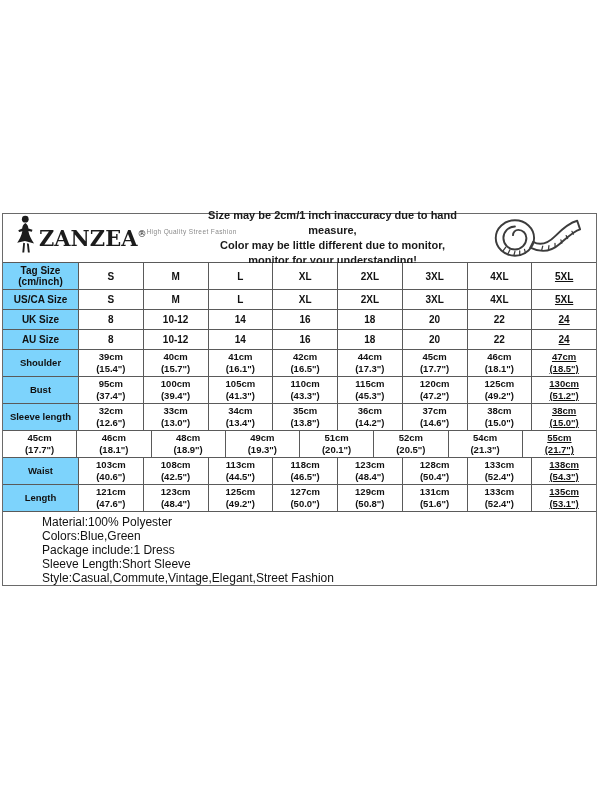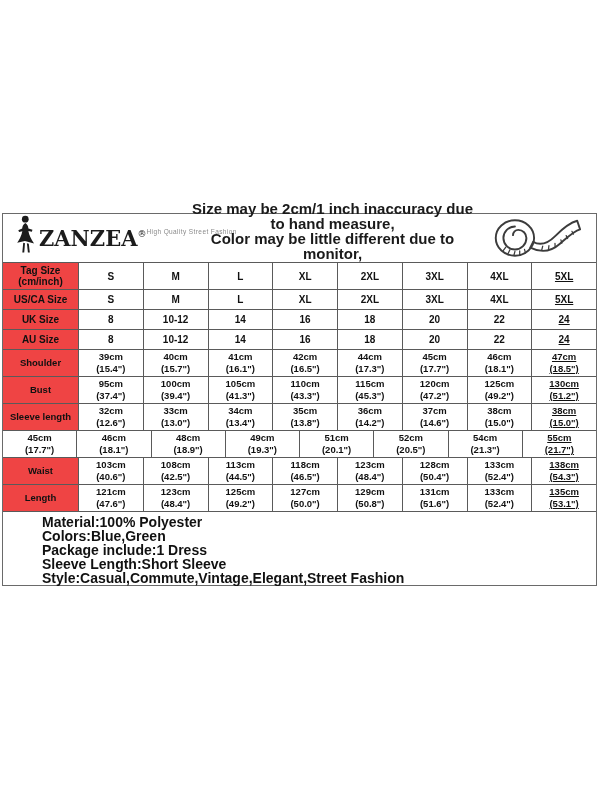--- a/index.html
+++ b/index.html
@@ -19,40 +19,40 @@
   .brand-block{display:flex;align-items:center;margin-left:12px;width:168px;flex:none;}
   .brand-figure{flex:none;margin-right:2px;margin-top:-2px;}
   .brand-texts{display:flex;flex-direction:row;line-height:1;}
   .brand-name{
     font-family:"DejaVu Serif","Liberation Serif",serif;font-weight:700;
     font-size:21px;letter-spacing:0;color:#1c1c1c;transform:scaleY(1.05);transform-origin:left center;white-space:nowrap;
   }
   .brand-name sup{font-size:9px;vertical-align:9px;font-weight:400;}
   .brand-tagline{font-size:6.5px;color:#8a8a8a;letter-spacing:.4px;margin-top:1px;white-space:nowrap;}
   .disclaimer{
-    flex:1;text-align:center;font-weight:700;font-size:15px;line-height:15px;color:#1a1a1a;
+    flex:1;text-align:center;font-weight:700;font-size:11px;line-height:15px;color:#1a1a1a;
   }
   .tape{flex:none;width:108px;display:flex;justify-content:center;margin-right:6px;}
   
   .tbl{width:100%;}
   .row{display:flex;border-bottom:1px solid #5a5a5a;}
   .cell{
     border-right:1px solid #5a5a5a;display:flex;flex-direction:column;
     align-items:center;justify-content:center;text-align:center;
     font-weight:700;background:#fff;
   }
   .cell:last-child{border-right:none;text-decoration:underline;}
-  .label-cell{width:75px;flex:none;background:#ef4444;font-size:10px;line-height:11.5px;}
+  .label-cell{width:75px;flex:none;background:#7dd3fc;font-size:10px;line-height:11.5px;}
   .data-cell{flex:1;font-size:10px;}
   .srow .cell{height:19px;}
   .srow.tall .cell{height:26px;}
   .mrow .cell{height:26px;font-size:9.5px;line-height:12px;}
   
   .details{padding:3px 0 0 3px;height:70px;}
-  .details div{font-weight:700;font-size:14px;line-height:14px;color:#111;white-space:nowrap;padding-left:36px;}
+  .details div{font-weight:400;font-size:12px;line-height:14px;color:#111;white-space:nowrap;padding-left:36px;}
   svg .ln{fill:none;stroke:#3c3c3c;stroke-width:2;stroke-linecap:round;stroke-linejoin:round;}
   svg .lnthin{fill:none;stroke:#3c3c3c;stroke-width:1.3;stroke-linecap:round;}
 </style>
 </head>
 <body>
 
 <div class="sheet">
 
   <div class="hdr">
     <div class="brand-block">

